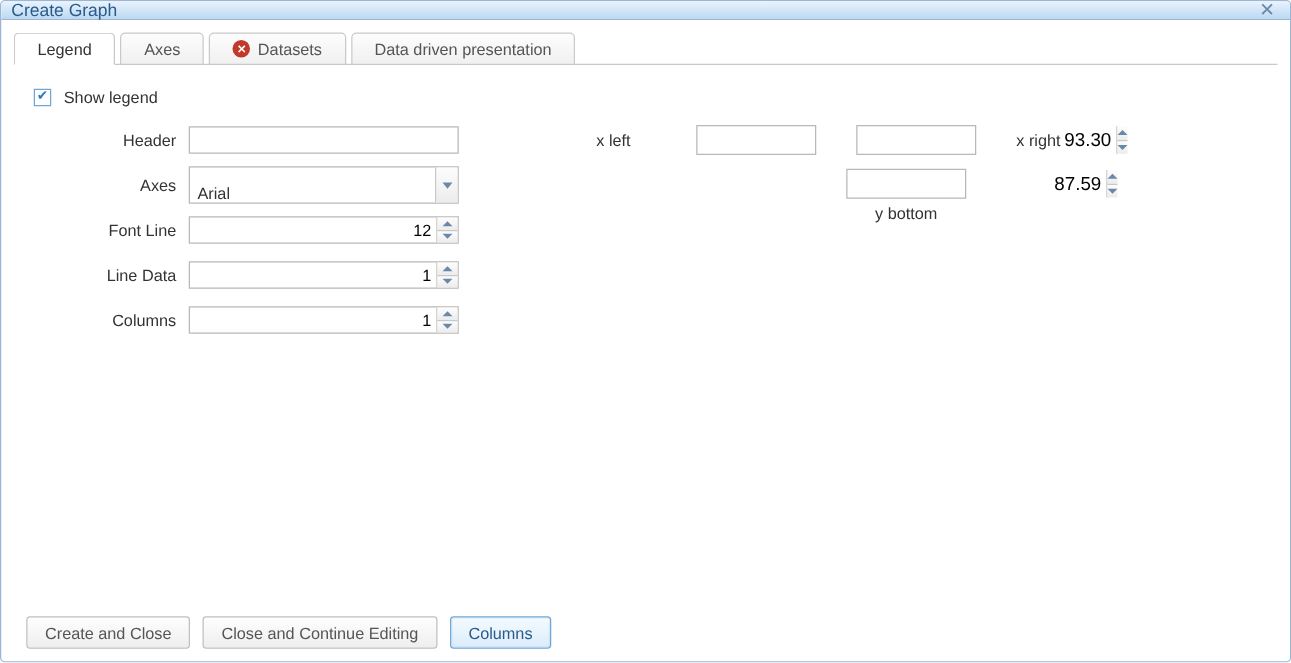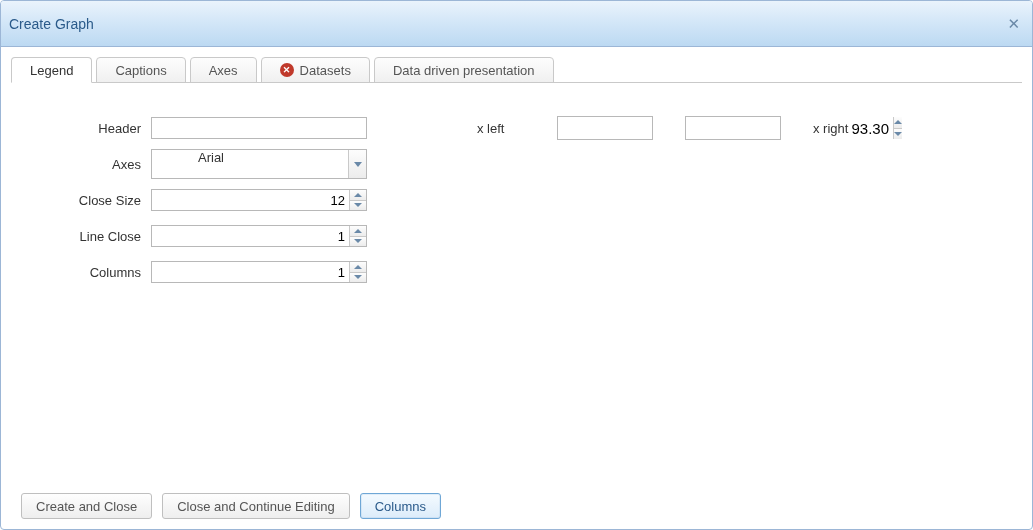--- a/index.html
+++ b/index.html
@@ -1,37 +1,37 @@
 <!DOCTYPE html>
 <html><head>
 <meta charset="utf-8">
 <style>
   * { box-sizing: border-box; }
   html,body { margin:0; padding:0; font-family: Arial, Helvetica, sans-serif; font-size:13px; color:#333; background:#fff;}
   .window { width:1033px; height:530px; border:1px solid #9cb6d6; border-radius:4px; overflow:hidden; position:relative; display:flex; flex-direction:column; }
-  .titlebar { height:46px; background:linear-gradient(to bottom,#eaf3fc 0%,#d4e7f8 45%,#bcd9f2 100%); border-bottom:1px solid #9cb6d6; display:flex; align-items:center; justify-content:space-between; padding:0 8px; }
+  .titlebar { height:15px; background:linear-gradient(to bottom,#eaf3fc 0%,#d4e7f8 45%,#bcd9f2 100%); border-bottom:1px solid #9cb6d6; display:flex; align-items:center; justify-content:space-between; padding:0 8px; }
   .titlebar-title { color:#2a5a8a; font-size:14px; }
   .titlebar-close { color:#6a89a8; font-size:15px; cursor:pointer; padding:0 4px; line-height:1; }
   .body { flex:1; padding:8px 10px 0 10px; display:flex; flex-direction:column; }
   .tabs { display:flex; align-items:flex-end; height:28px; position:relative; }
   .tabs::after { content:""; position:absolute; left:0; right:0; bottom:0; height:1px; background:#c9c9c9; z-index:0;}
   .tab { position:relative; z-index:1; height:26px; padding:0 18px; margin-right:4px; border:1px solid #c9c9c9; border-bottom:1px solid #c9c9c9; border-radius:4px 4px 0 0; background:linear-gradient(to bottom,#fdfdfd,#f0f0f0); color:#555; display:flex; align-items:center; gap:6px; cursor:pointer; font-size:13px;}
   .tab.active { background:#fff; border-bottom:1px solid #fff; color:#333; font-weight:normal;}
   .tab .err-icon { width:14px; height:14px; border-radius:50%; background:#c0392b; display:inline-flex; align-items:center; justify-content:center; }
   .tab .err-icon::before { content:"✕"; color:#fff; font-size:9px; line-height:1; font-weight:bold; }
   .tabpanel { flex:1; background:#fff; padding:18px 10px 10px 10px; }
   .row { display:flex; align-items:center; margin-bottom:6px; }
   .check { width:14px; height:14px; border:1px solid #6fa7d6; background:#fff; display:inline-flex; align-items:center; justify-content:center; margin:0 10px 0 6px; cursor:pointer;}
   .check.checked::after { content:"✔"; color:#2b7bbf; font-size:11px; line-height:1; }
   .form-area { display:flex; gap:110px; margin-top:14px; }
   .left-col {}
   .field { display:flex; align-items:center; height:26px; margin-bottom:10px; }
   .field-label { width:130px; text-align:right; padding-right:10px; color:#333; }
   .txt { width:216px; height:22px; border:1px solid #b8b8b8; background:#fff; padding:0 4px; font-size:13px;}
-  .combo { width:216px; height:30px; border:1px solid #b8b8b8; background:#fff; display:flex; align-items:flex-start; cursor:pointer;padding-left:40px;}
+  .combo { width:216px; height:30px; border:1px solid #b8b8b8; background:#fff; display:flex; align-items:flex-end; cursor:pointer;}
   .combo-text { flex:1; padding:0 6px; color:#333;}
   .combo-btn { width:18px; height:100%; border-left:1px solid #c9c9c9; background:linear-gradient(to bottom,#fdfdfd,#ececec); display:flex; align-items:center; justify-content:center;}
   .combo-btn::after { content:""; border-left:4px solid transparent; border-right:4px solid transparent; border-top:5px solid #6a89a8;}
   .spinner { width:216px; height:22px; border:1px solid #b8b8b8; background:#fff; display:flex; }
   .spinner input { flex:1; border:none; outline:none; text-align:right; padding:0 4px; font-size:13px; font-family:inherit; background:transparent;}
   .spin-btns { width:17px; display:flex; flex-direction:column; border-left:1px solid #c9c9c9;}
   .sp { flex:1; background:linear-gradient(to bottom,#fdfdfd,#ececec); display:flex; align-items:center; justify-content:center; cursor:pointer;}
   .sp + .sp { border-top:1px solid #c9c9c9;}
   .sp.up::after { content:""; border-left:4px solid transparent; border-right:4px solid transparent; border-bottom:4px solid #6a89a8;}
   .sp.dn::after { content:""; border-left:4px solid transparent; border-right:4px solid transparent; border-top:4px solid #6a89a8;}
@@ -56,67 +56,68 @@
     <span class="titlebar-close">✕</span>
   </div>
 
   <div class="body">
 
     <div class="tabs">
       <div class="tab active">
         <span>Legend</span>
       </div>
       <div class="tab">
-        <span>Captions</span>
-      </div>
-      <div class="tab">
         <span>Axes</span>
       </div>
       <div class="tab">
         <span class="err-icon"></span>
         <span>Datasets</span>
       </div>
       <div class="tab">
         <span>Data driven presentation</span>
       </div>
     </div>
 
     <div class="tabpanel">
 
+      <div class="row">
+        <span class="check checked"></span>
+        <span>Show legend</span>
+      </div>
 
       <div class="form-area">
 
         <div class="left-col">
 
           <div class="field">
             <span class="field-label">Header</span>
             <input class="txt" type="text" value="" style="">
           </div>
 
           <div class="field">
             <span class="field-label">Axes</span>
             <div class="combo">
               <span class="combo-text">Arial</span>
               <span class="combo-btn"></span>
             </div>
           </div>
 
           <div class="field">
-            <span class="field-label">Close Size</span>
+            <span class="field-label">Font Line</span>
             <div class="spinner">
               <input type="text" value="12" style="">
               <div class="spin-btns">
                 <div class="sp up"></div>
                 <div class="sp dn"></div>
               </div>
             </div>
           </div>
 
           <div class="field">
-            <span class="field-label">Line Close</span>
+            <span class="field-label">Line Data</span>
             <div class="spinner">
               <input type="text" value="1" style="">
               <div class="spin-btns">
                 <div class="sp up"></div>
                 <div class="sp dn"></div>
               </div>
             </div>
           </div>
 
           <div class="field">
@@ -146,20 +147,30 @@
             <div class="numbox">
               <input type="text" value="93.30" style="">
               <div class="spin-btns">
                 <div class="sp up"></div>
                 <div class="sp dn"></div>
               </div>
             </div>
             <span class="pos-label">x right</span>
           </div>
 
+          <div class="ybottom-wrap">
+            <div class="numbox" style="margin:0 auto;">
+              <input type="text" value="87.59" style="">
+              <div class="spin-btns">
+                <div class="sp up"></div>
+                <div class="sp dn"></div>
+              </div>
+            </div>
+            <div class="ybottom-label">y bottom</div>
+          </div>
 
         </div>
 
       </div>
 
     </div>
 
     <div class="footer">
       <button class="btn">Create and Close</button>
       <button class="btn">Close and Continue Editing</button>

